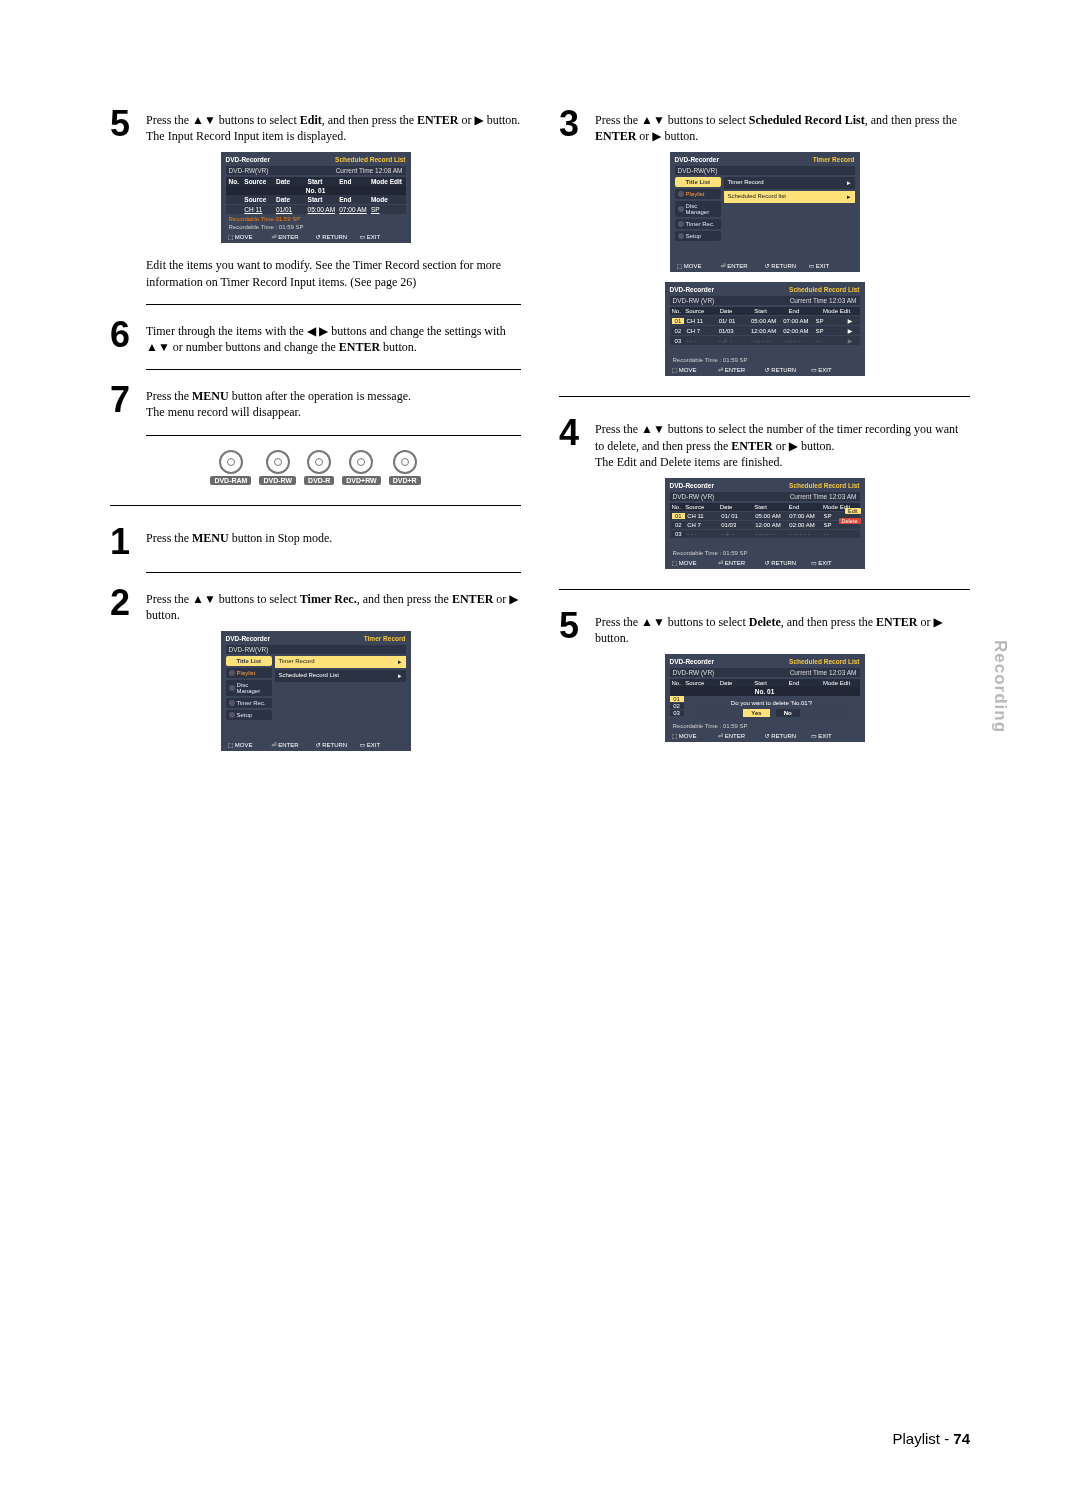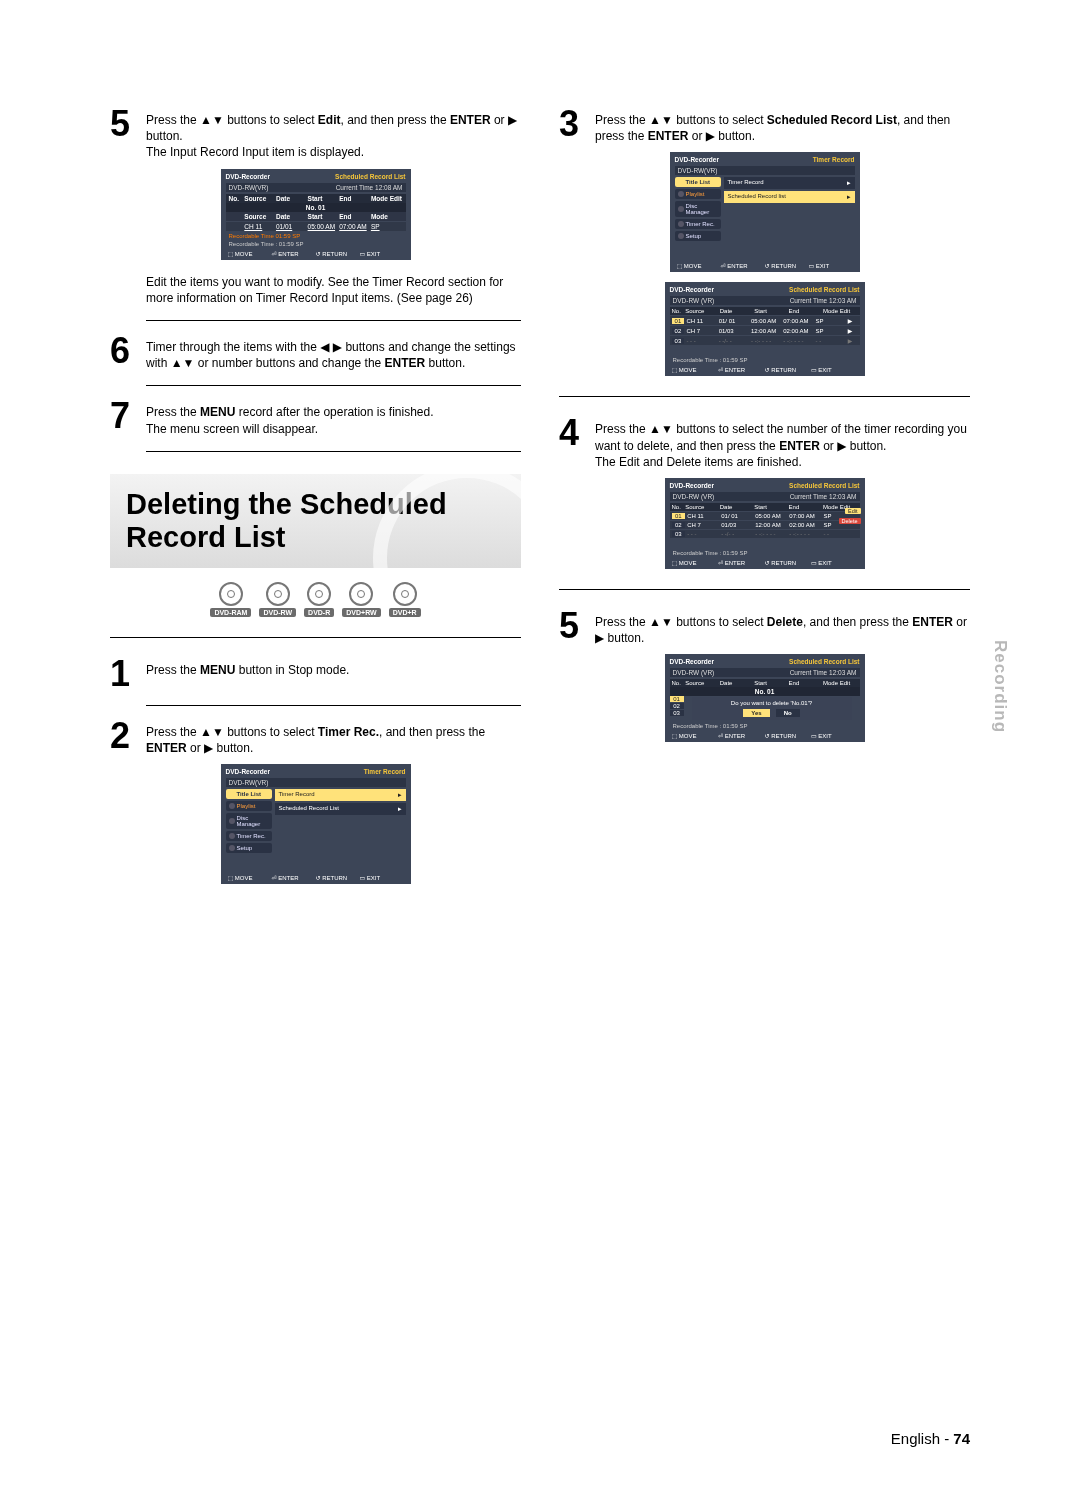--- a/index.html
+++ b/index.html
@@ -34,20 +34,21 @@
   .step-num {
     font-size: 36px;
     font-weight: bold;
     line-height: 0.9;
     min-width: 26px;
   }
   .step-body {
     display: block;
     line-height: 1.35;
     padding-top: 4px;
+    font-family: Liberation Serif, serif;
   }
   .step-body b { font-weight: bold; }
   .thin-hr {
     border: none;
     border-top: 1px solid #000;
     margin: 14px 0 14px 36px;
   }
   .thin-hr.full { margin: 20px 0; }
   
   .osd {
@@ -357,33 +358,27 @@
         <div class="step-body">
           <span>Timer through the items with the </span><span>◀ ▶</span><span> buttons and change the settings with </span><span>▲▼</span><span> or number buttons and change the </span><b>ENTER</b><span> button.</span>
         </div>
       </div>
 
       <hr class="thin-hr">
 
       <div class="step">
         <div class="step-num">7</div>
         <div class="step-body">
-          <span>Press the </span><b>MENU</b><span> record after the operation is finished.</span><br>
-          <span>The menu screen will disappear.</span>
+          <span>Press the </span><b>MENU</b><span> button after the operation is message.</span><br>
+          <span>The menu record will disappear.</span>
         </div>
       </div>
 
       <hr class="thin-hr">
 
-      <div class="del-section">
-        <h2>
-          <span>Deleting the Scheduled</span><br>
-          <span>Record List</span>
-        </h2>
-      </div>
 
       <div class="disc-badges">
         <div class="badge">
             <div class="disc"></div>
             <div class="lbl">DVD-RAM</div>
           </div>
         <div class="badge">
             <div class="disc"></div>
             <div class="lbl">DVD-RW</div>
           </div>
@@ -707,17 +702,17 @@
           <span>⏎ ENTER</span>
           <span>↺ RETURN</span>
           <span>▭ EXIT</span>
         </div>
       </div>
 
     </div>
   </div>
 
   <div class="page-footer">
-    <span>English -</span>
+    <span>Playlist -</span>
     <b>74</b>
   </div>
 
 </div>
 
 </body></html>

